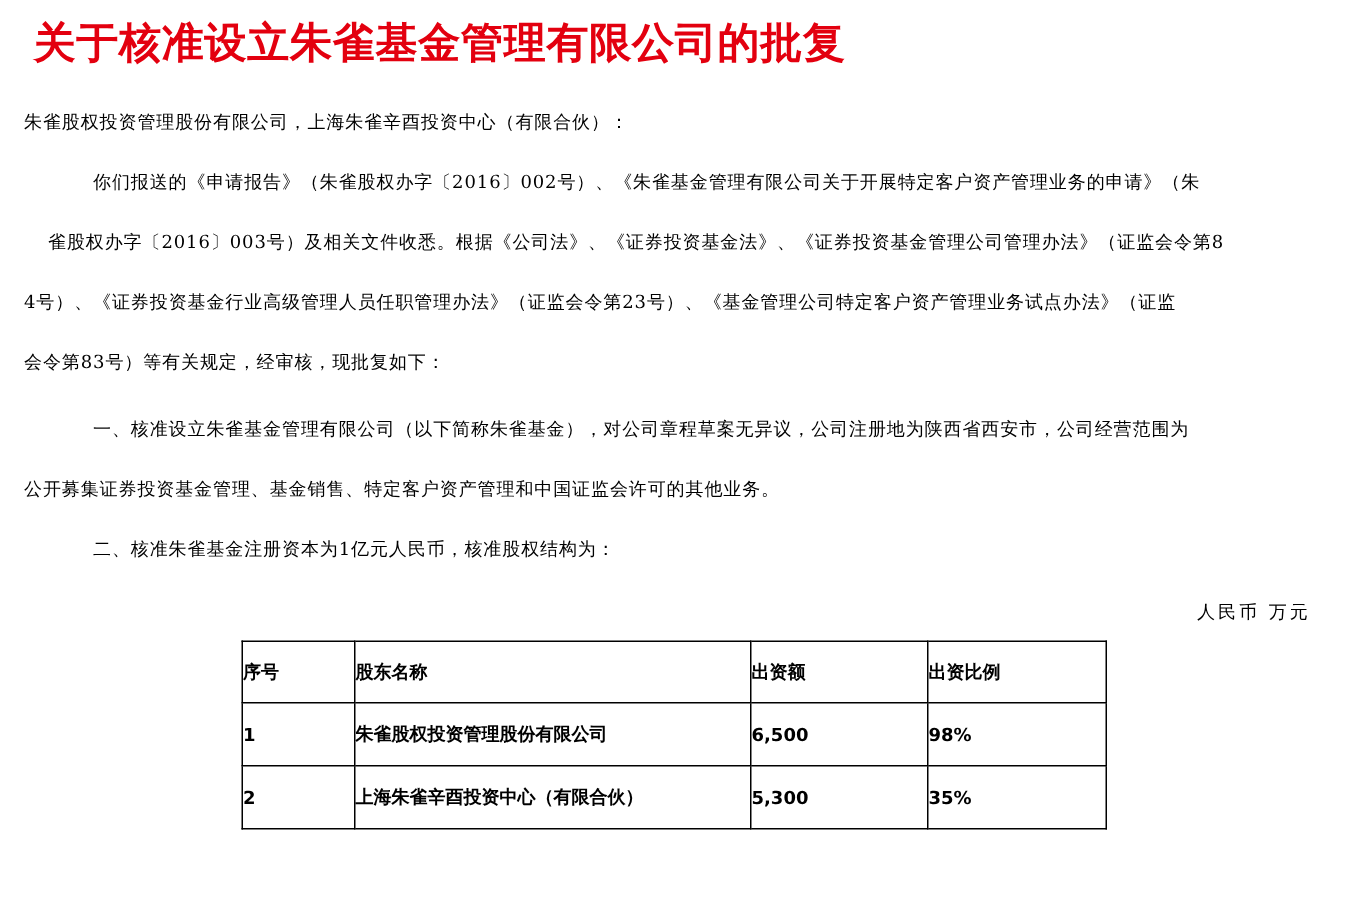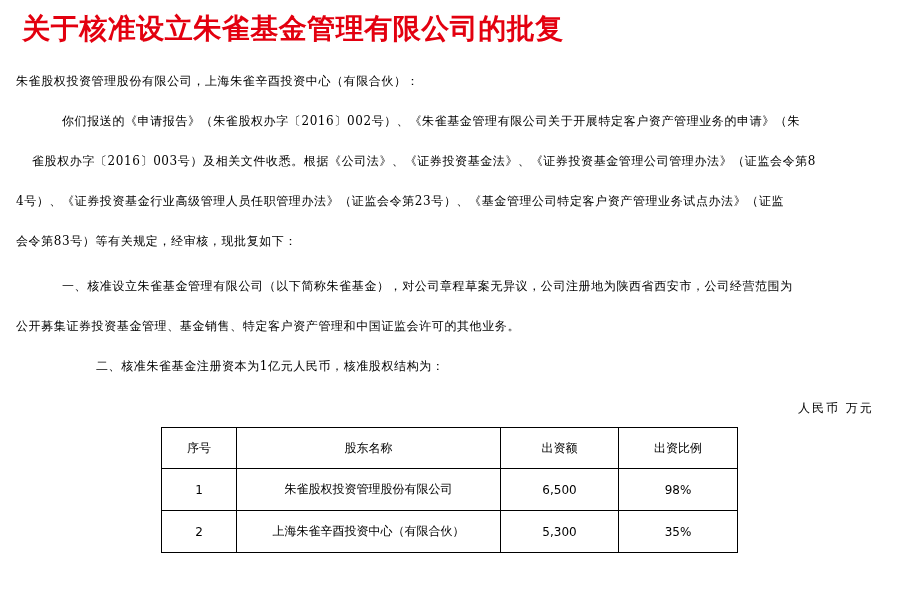--- a/index.html
+++ b/index.html
@@ -37,35 +37,35 @@
     letter-spacing: 0.6px;
     text-align: right;
   }
   .l1 { top: 73px; left: 16px; }
   .p1a { top: 113px; left: 62px; }
   .p1b { top: 153px; left: 16px; margin-left: 16px; }
   .p1c { top: 193px; left: 16px; }
   .p1d { top: 233px; left: 16px; }
   .p2a { top: 278px; left: 62px; }
   .p2b { top: 318px; left: 16px; }
-  .p3a { top: 358px; left: 62px; margin-left: 34px; }
+  .p3a { top: 358px; left: 62px; }
   .unit { top: 400px; left: 798px; letter-spacing: 2px; }
 
   table.equity {
     position: absolute;
     left: 161px;
     top: 427px;
     border-collapse: collapse;
     font-size: 12px;
   }
   table.equity td, table.equity th {
     border: 1px solid #000000;
-    text-align: center;
+    text-align: left;
     vertical-align: middle;
-    font-weight: normal;
+    font-weight: bold;
     padding: 0;
   }
   table.equity .c1 { width: 74px; }
   table.equity .c2 { width: 263px; }
   table.equity .c3 { width: 117px; }
   table.equity .c4 { width: 118px; }
   table.equity tr.h { height: 41px; }
   table.equity tr.r { height: 42px; }
   table.equity .num {
     font-family: "DejaVu Sans", "Liberation Sans", sans-serif;

